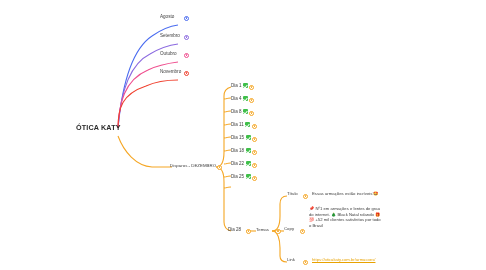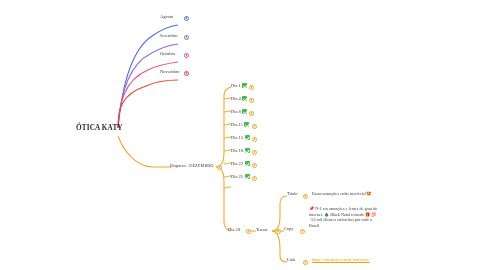--- a/index.html
+++ b/index.html
@@ -13,21 +13,20 @@
     position: relative;
     overflow: hidden;
     font-family: "Liberation Sans", sans-serif;
     -webkit-font-smoothing: antialiased;
   }
   #canvas {
     position: absolute;
     inset: 0;
     width: 486px;
     height: 208px;
-    font-family: Liberation Serif, serif;
   }
   svg.wires {
     position: absolute;
     left: 0;
     top: 0;
     width: 486px;
     height: 270px;
     pointer-events: none;
   }
   .node {

